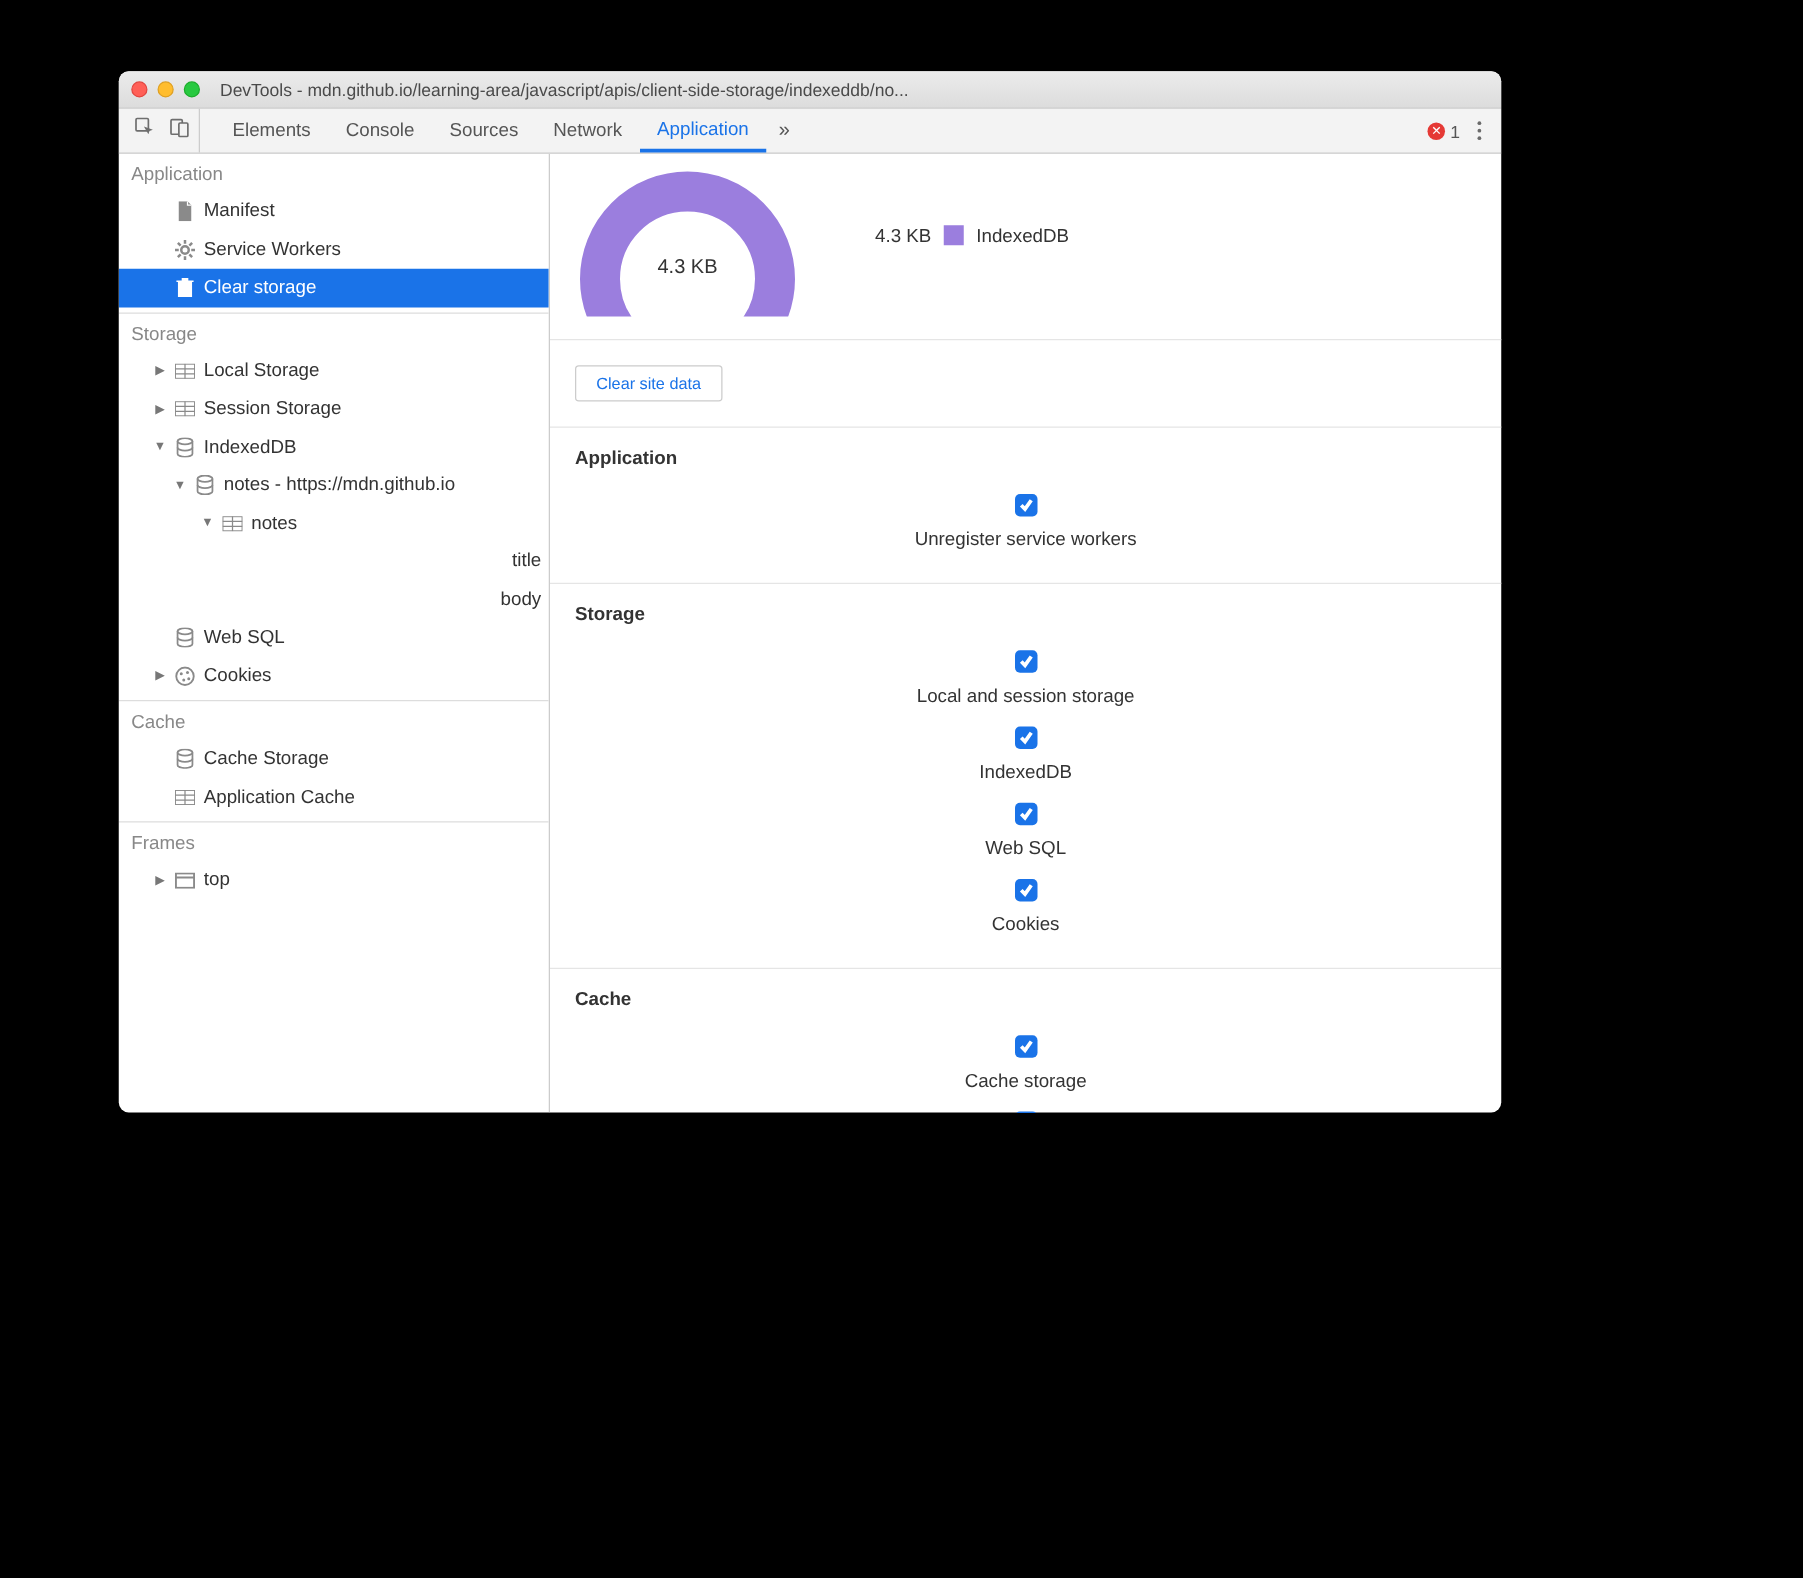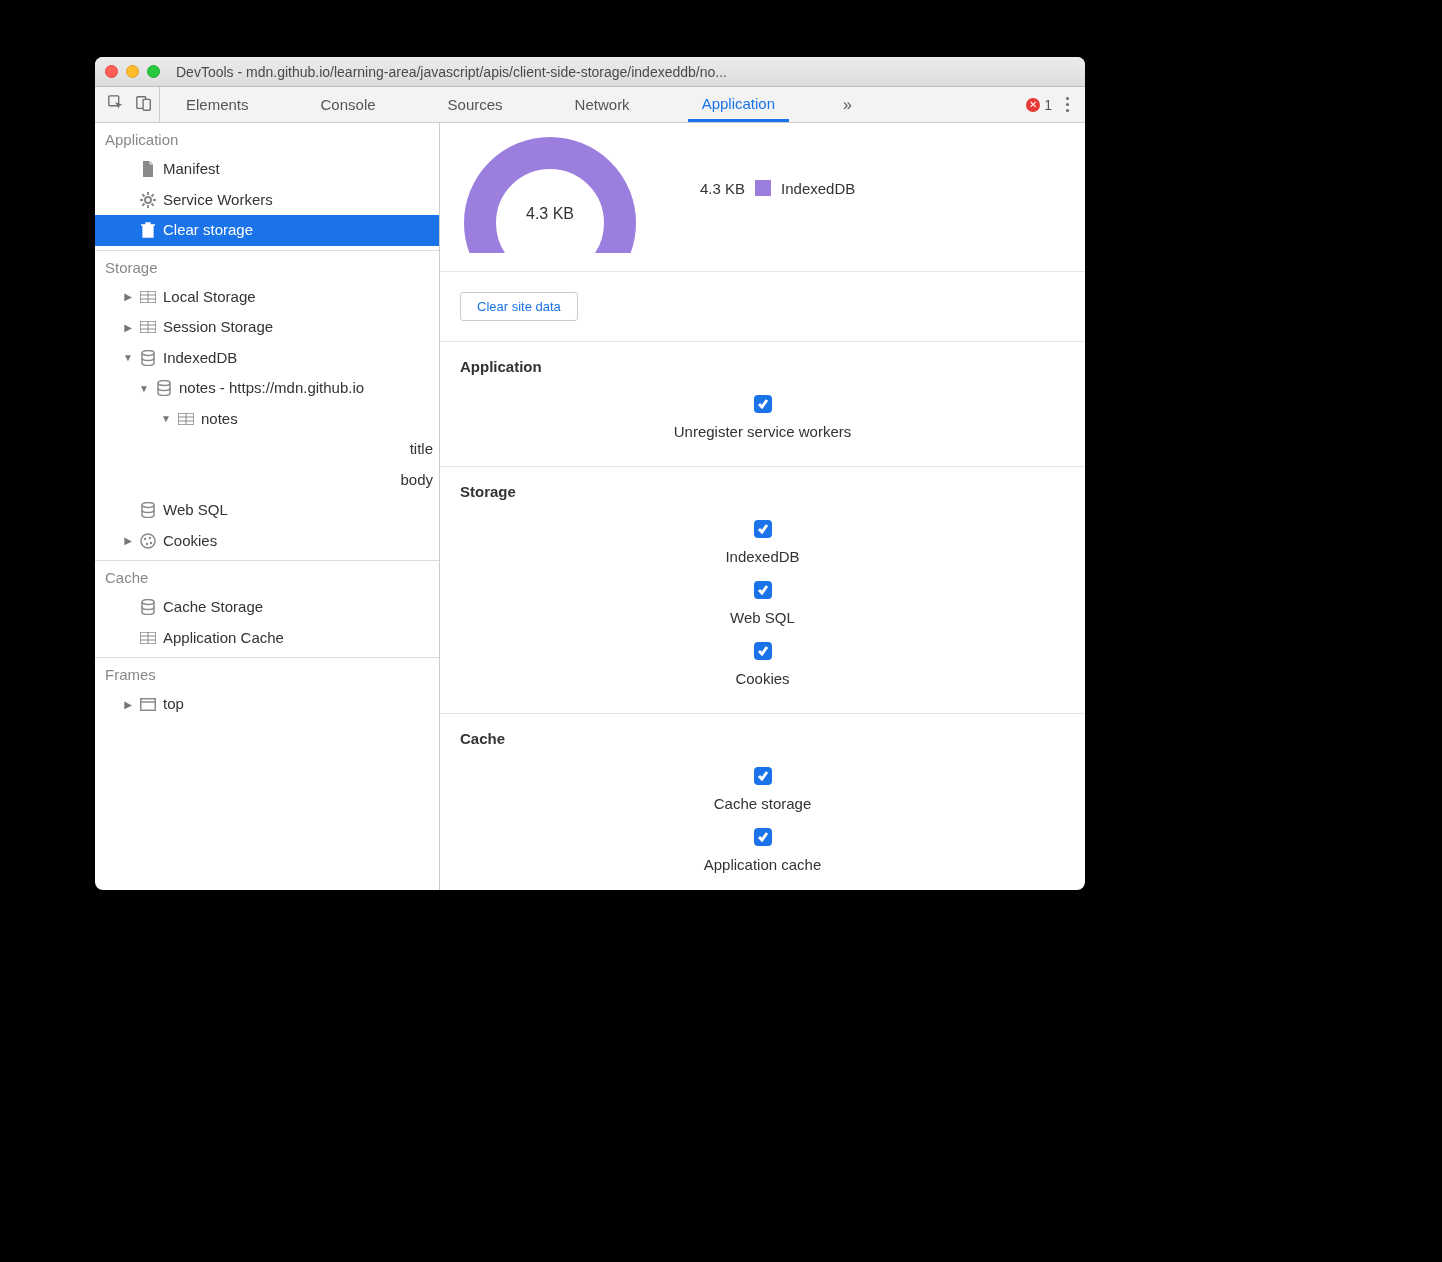--- a/index.html
+++ b/index.html
@@ -7,21 +7,21 @@
     background: #000;
     font-family: -apple-system, BlinkMacSystemFont, "Segoe UI", Helvetica, Arial, sans-serif;
     width: 1442px;
     height: 1262px;
     position: relative;
   }
   .window {
     position: absolute;
     left: 95px;
     top: 57px;
-    width: 990px;
+    width: 1106px;
     height: 833px;
     background: #fff;
     border-radius: 8px;
     box-shadow: 0 10px 40px rgba(0,0,0,0.5);
     overflow: hidden;
     display: flex;
     flex-direction: column;
   }
   .titlebar {
     height: 30px;
@@ -41,21 +41,21 @@
   .toolbar {
     height: 36px;
     background: #f3f3f3;
     border-bottom: 1px solid #ccc;
     display: flex;
     align-items: center;
     padding: 0 6px;
   }
   .tb-icons { display:flex; align-items:center; gap:10px; padding:0 6px; border-right:1px solid #ccc; height:100%;}
   .tb-icons svg { width:18px; height:18px; stroke:#6e6e6e; fill:none; stroke-width:1.5;}
-  .tabs { display:flex; align-items:stretch; height:100%; margin-left:12px;gap:44px;}
+  .tabs { display:flex; align-items:stretch; height:100%; margin-left:12px;}
   .tab {
     padding: 0 14px;
     display:flex; align-items:center;
     color:#555; font-size:15px;
     cursor:pointer;
   }
   .tab.active { color:#1a73e8; border-bottom:3px solid #1a73e8; }
   .more-tabs { padding:0 10px; color:#555; display:flex; align-items:center; font-size:16px;}
   .tb-right { margin-left:auto; display:flex; align-items:center; gap:10px; padding-right:6px;}
   .err-badge { display:flex; align-items:center; gap:4px; font-size:14px; color:#555;}
@@ -393,20 +393,28 @@
       </div>
 
       <div class="section">
         <h3>Storage</h3>
         <div class="check-row">
           <span class="chk">
               <svg viewBox="0 0 12 12">
                 <path d="M2 6 l3 3 l5 -7"></path>
               </svg>
             </span>
+          <span>Local and session storage</span>
+        </div>
+        <div class="check-row">
+          <span class="chk">
+              <svg viewBox="0 0 12 12">
+                <path d="M2 6 l3 3 l5 -7"></path>
+              </svg>
+            </span>
           <span>IndexedDB</span>
         </div>
         <div class="check-row">
           <span class="chk">
               <svg viewBox="0 0 12 12">
                 <path d="M2 6 l3 3 l5 -7"></path>
               </svg>
             </span>
           <span>Web SQL</span>
         </div>

